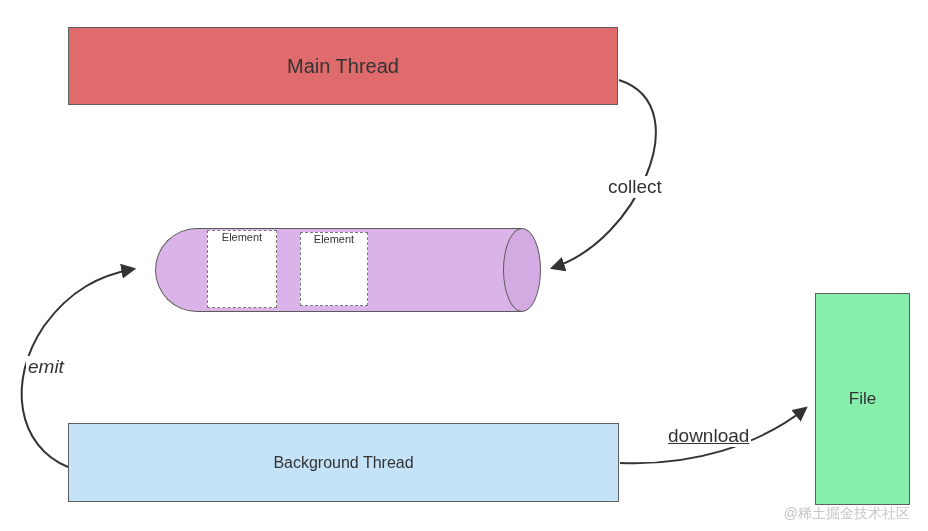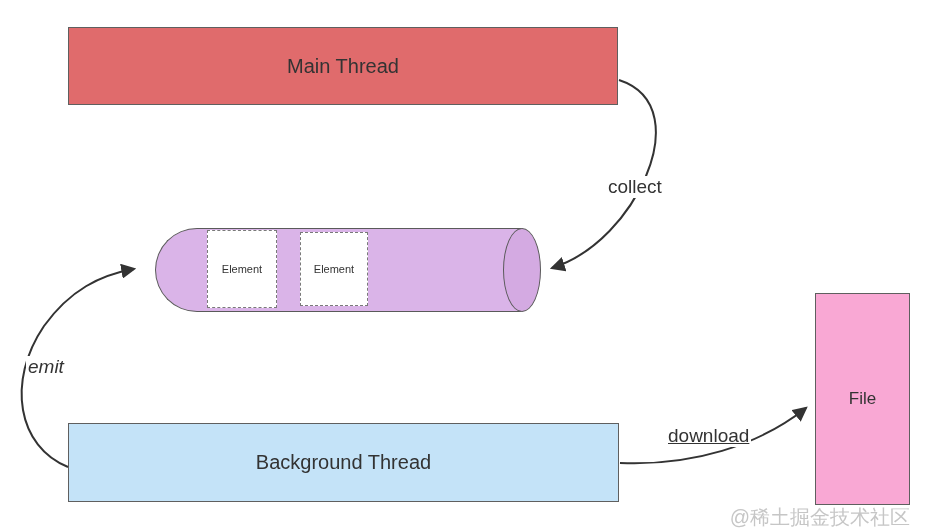--- a/index.html
+++ b/index.html
@@ -27,26 +27,26 @@
   .main-thread {
     left: 68px; top: 27px;
     width: 550px; height: 78px;
     background: #e06b6c;
     font-size: 20px;
   }
   .background-thread {
     left: 68px; top: 423px;
     width: 551px; height: 79px;
     background: #c4e3f8;
-    font-size: 20px;
+    font-size: 16px;
   }
   .file-box {
     left: 815px; top: 293px;
     width: 95px; height: 212px;
-    background: #f9a8d4;
+    background: #86efac;
     font-size: 17px;
   }
   .pill-body {
     position: absolute;
     left: 155px; top: 228px;
     width: 366px; height: 84px;
     box-sizing: border-box;
     background: #dab4e8;
     border: 1.6px solid #5a5a5a;
     border-right: none;
@@ -60,21 +60,20 @@
     background: #d4aae2;
     border: 1.6px solid #5a5a5a;
     border-radius: 50%;
   }
   .element-box {
     position: absolute;
     box-sizing: border-box;
     background: #ffffff;
     border: 1.6px dashed #7a7a7a;
     display: flex;
-    align-items: center;
     justify-content: center;
     font-size: 11px;
     color: #333333;
     z-index: 3;
   }
   .element-1 { left: 207px; top: 230px; width: 70px; height: 78px; }
   .element-2 { left: 300px; top: 232px; width: 68px; height: 74px; }
   .arrow-label {
     position: absolute;
     font-size: 19px;
@@ -89,22 +88,22 @@
   .arrows-layer {
     position: absolute;
     left: 0; top: 0;
     width: 928px; height: 531px;
     pointer-events: none;
     z-index: 2;
   }
   .watermark {
     position: absolute;
     right: 18px;
-    bottom: 0;
-    font-size: 20px;
+    bottom: 8px;
+    font-size: 14px;
     color: #c6c6c6;
     z-index: 5;
     text-align: right;
   }
 </style>
 </head>
 <body>
 
 <div class="canvas">
 

